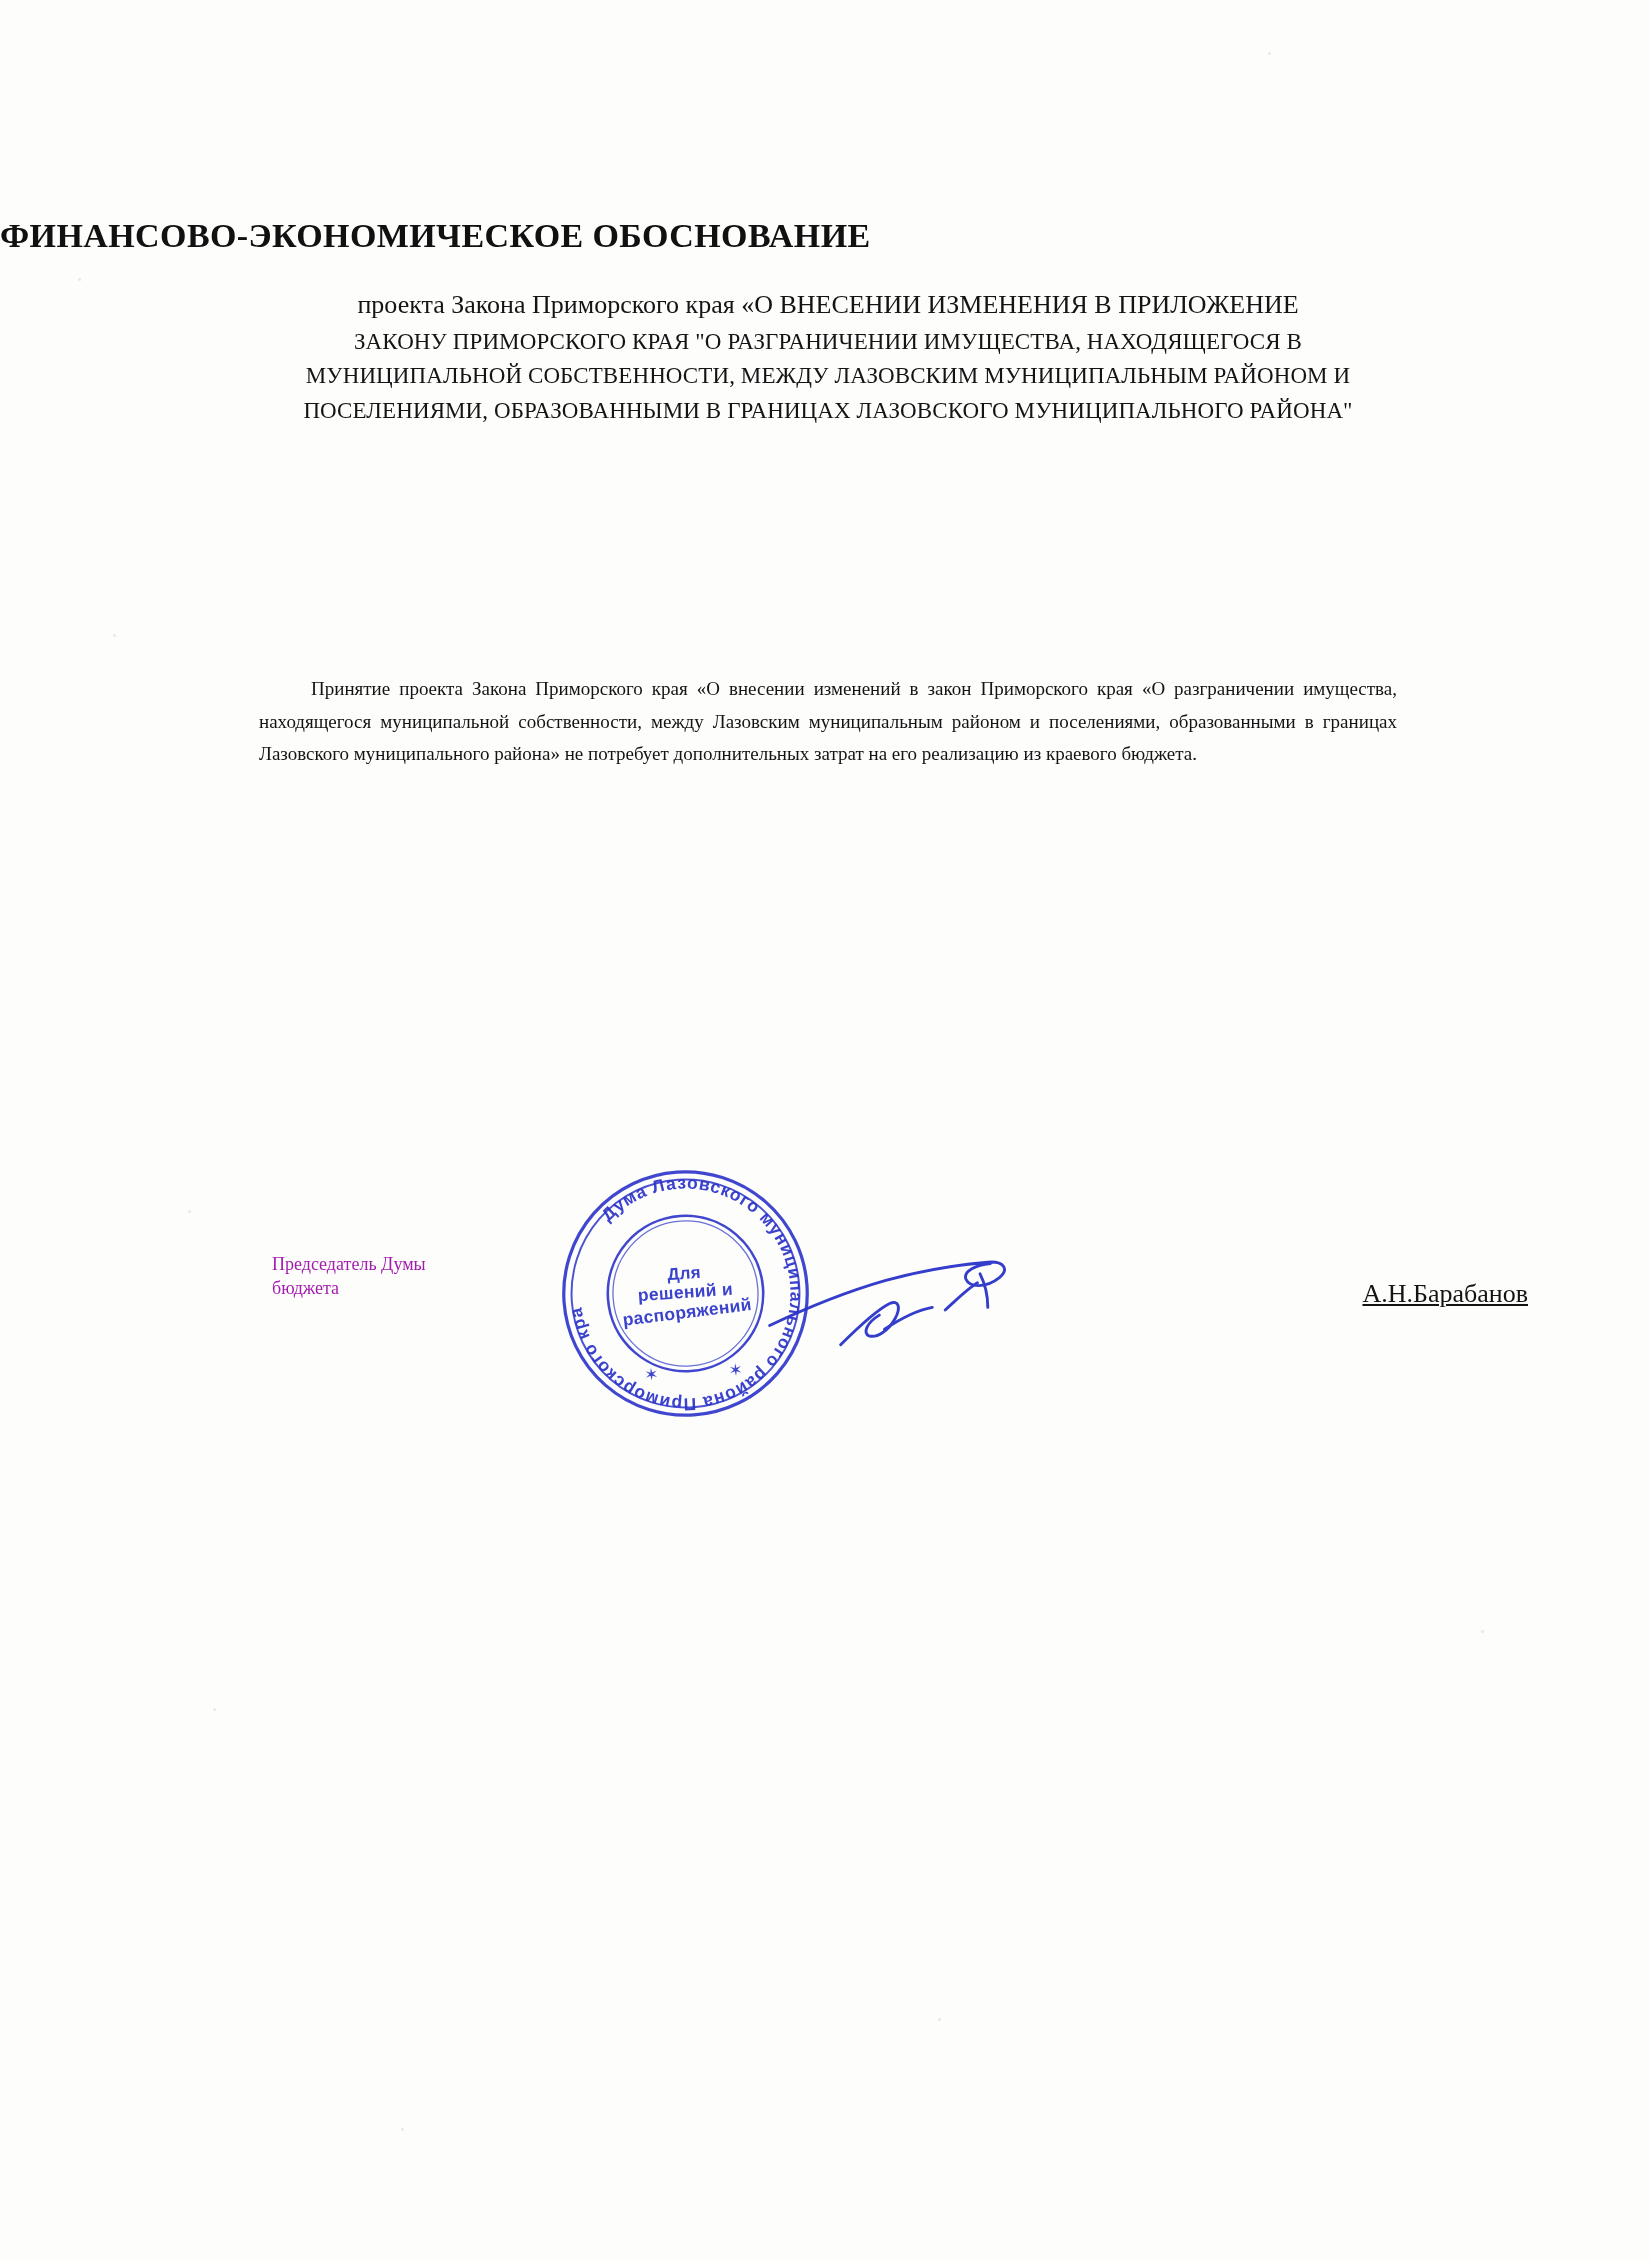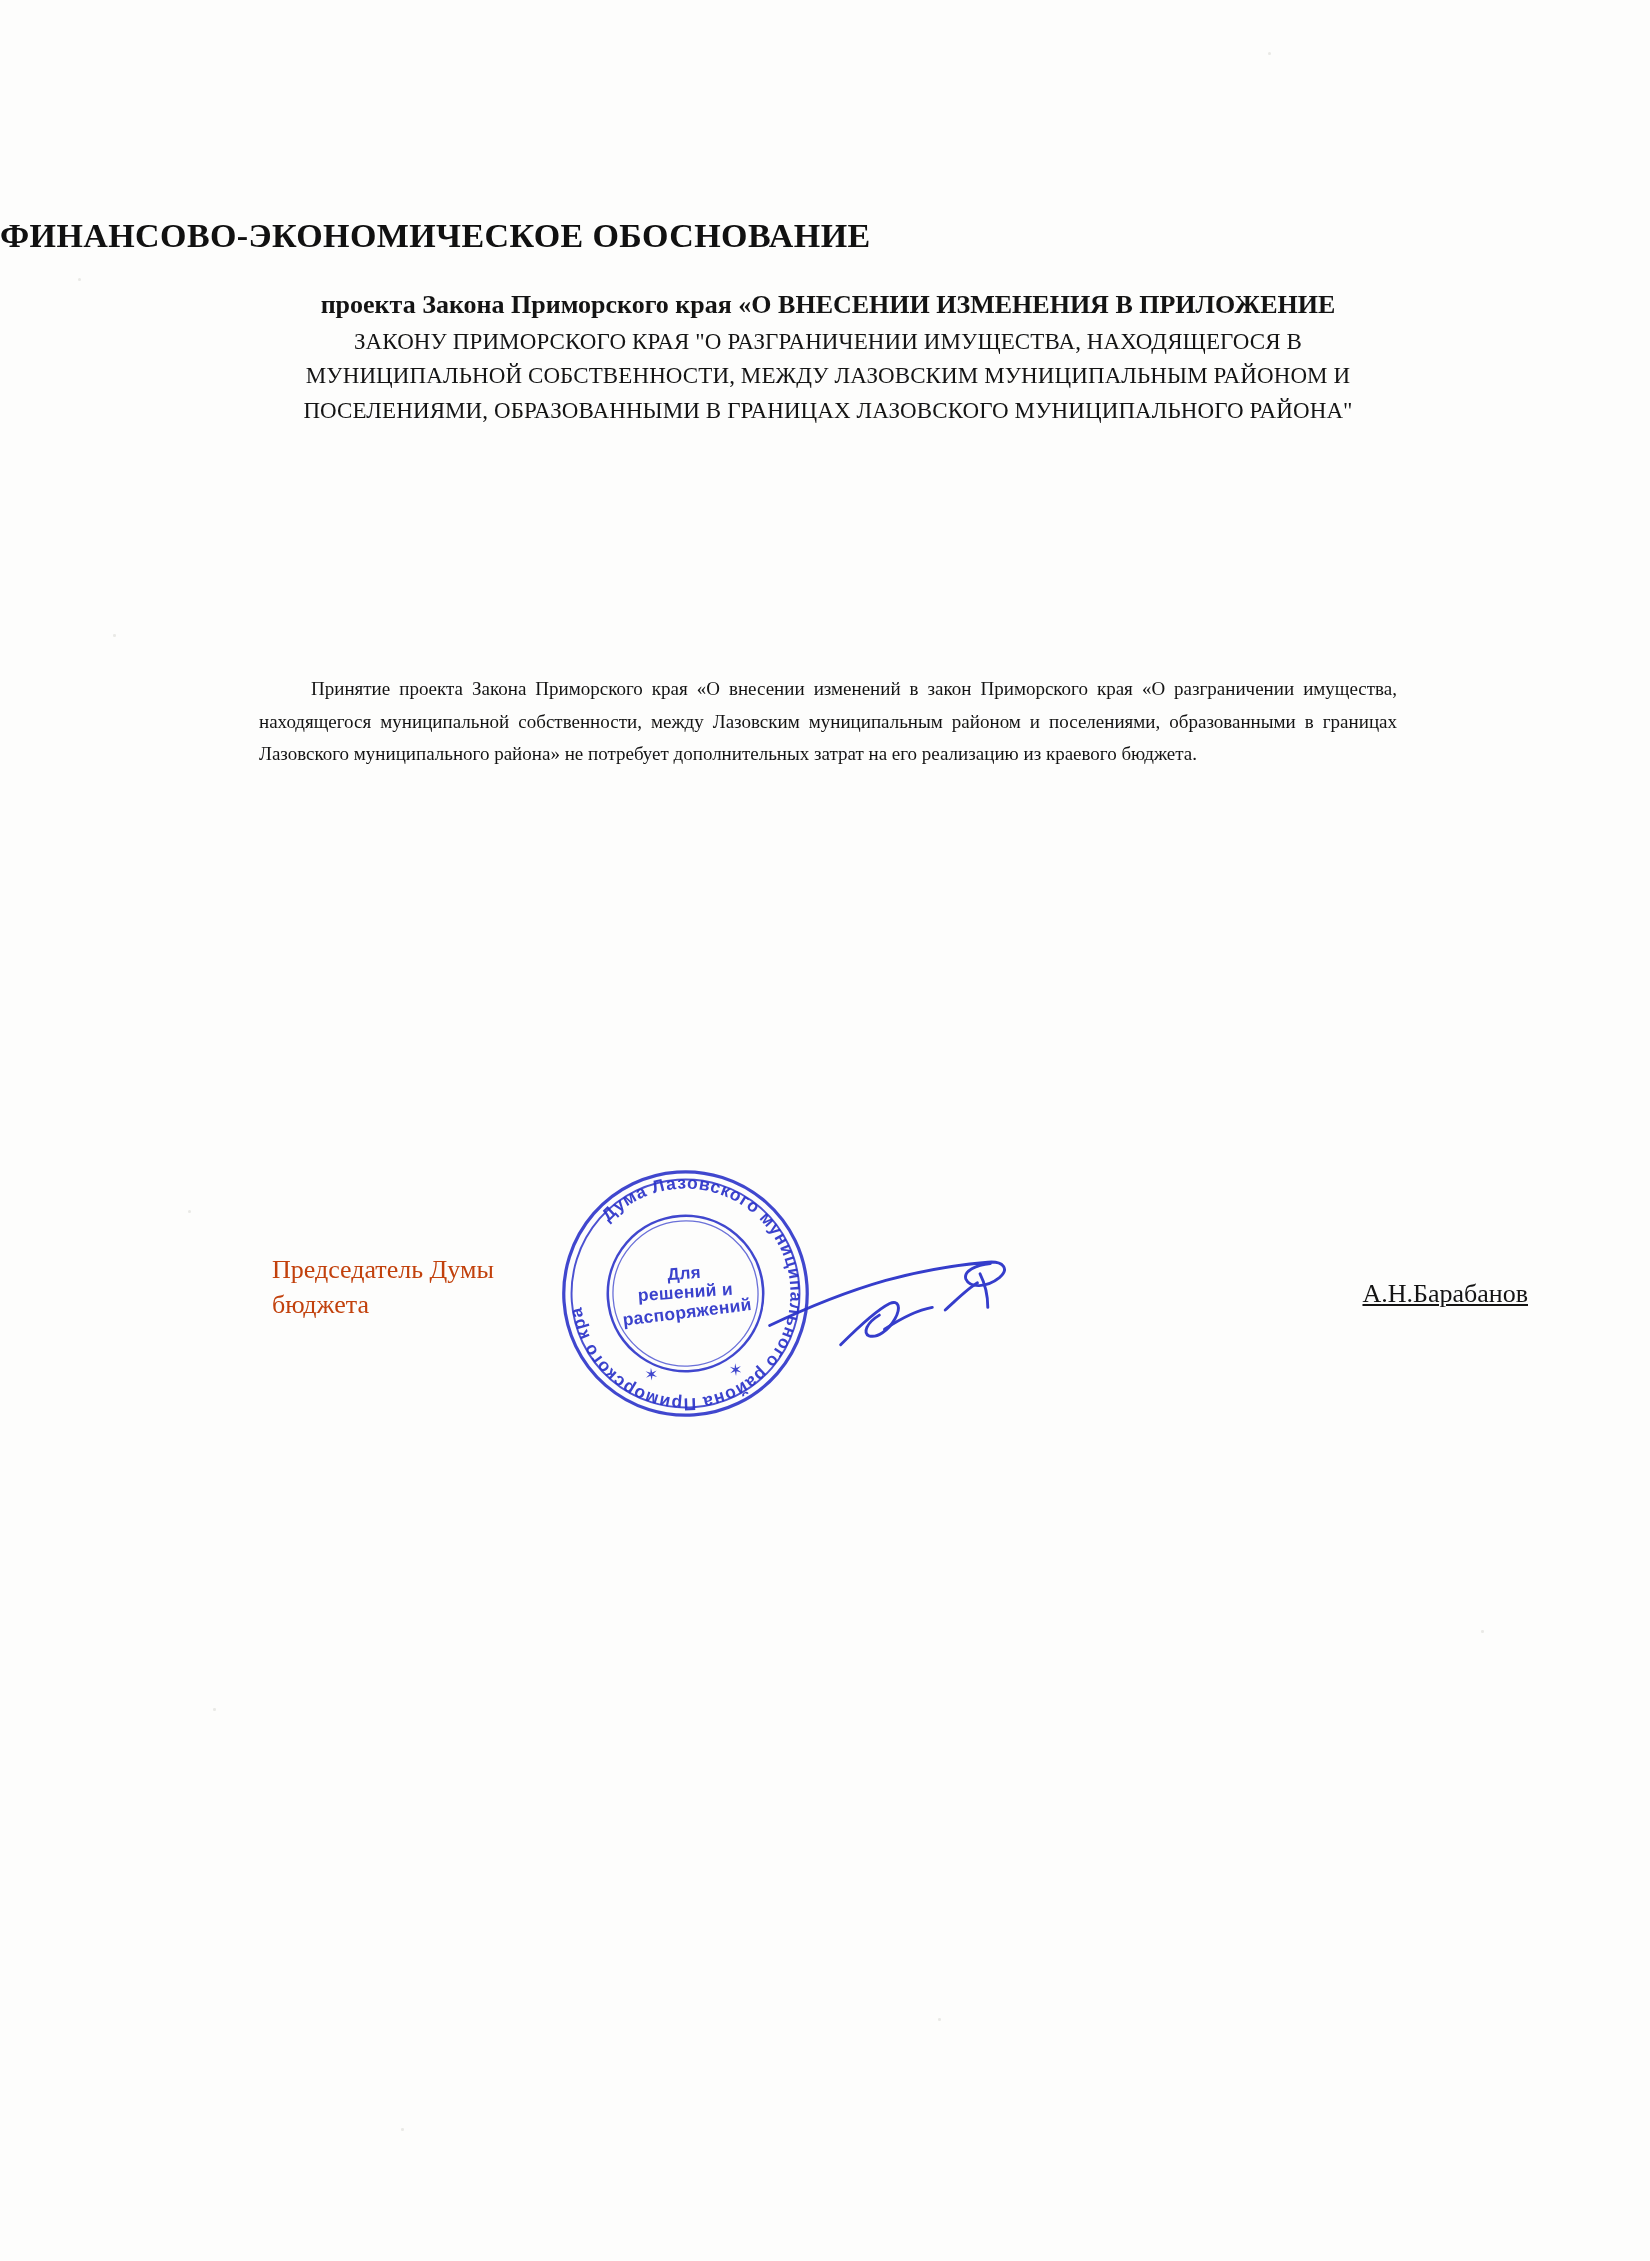--- a/index.html
+++ b/index.html
@@ -47,21 +47,20 @@
     top: 285px;
     left: 259px;
     width: 1138px;
     text-align: center;
     font-size: 26px;
     line-height: 1.52;
     color: #141414;
   }
   .subtitle .lead {
     font-size: 26px;
-    font-weight: bold;
   }
   .subtitle .caps {
     font-size: 23px;
     letter-spacing: 0.1px;
   }
 
   .body-text {
     position: absolute;
     top: 673px;
     left: 259px;
@@ -81,23 +80,23 @@
     position: absolute;
     top: 1252px;
     left: 0;
     width: 100%;
     height: 91px;
   }
   .sig-role {
     position: absolute;
     left: 272px;
     top: 0;
-    font-size: 26px;
+    font-size: 18px;
     line-height: 1.35;
-    color: #c2410c;
+    color: #a21caf;
   }
   .sig-name {
     position: absolute;
     right: 123px;
     top: 27px;
     font-size: 26px;
     color: #141414;
     text-decoration: underline;
   }
 

